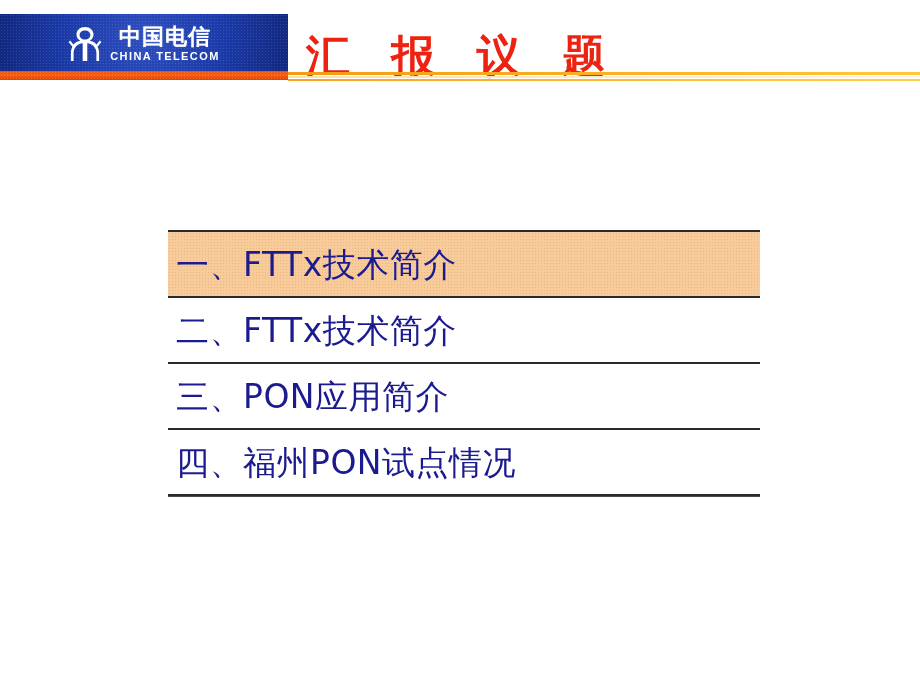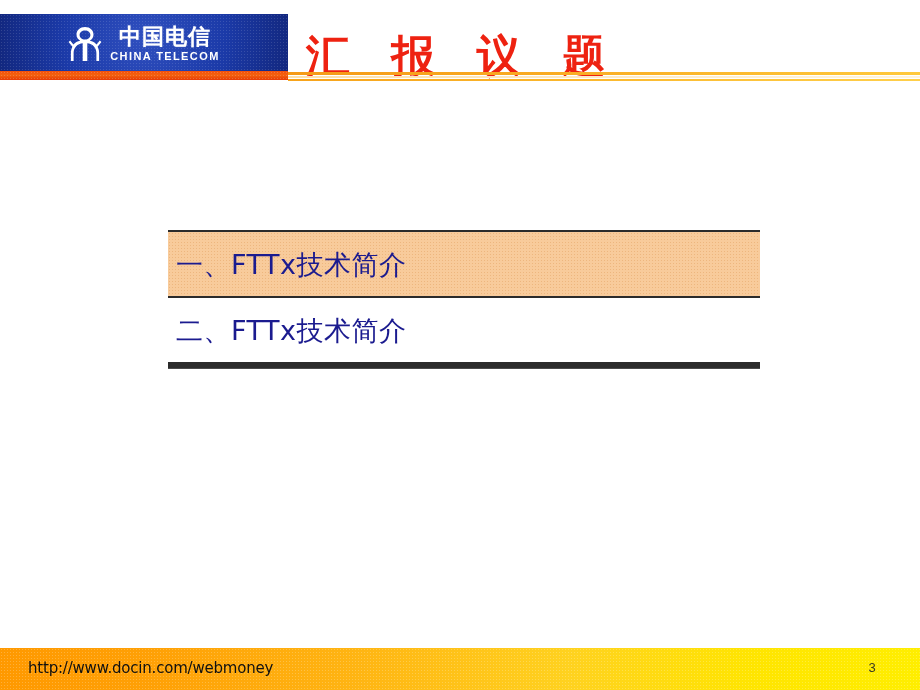--- a/index.html
+++ b/index.html
@@ -186,21 +186,21 @@
     display: flex;
     align-items: center;
     box-sizing: border-box;
     padding-left: 8px;
     white-space: nowrap;
   }
 
   .agenda-item .label {
     color: #1b1b8f;
     font-family: "DejaVu Sans", "Liberation Sans", sans-serif;
-    font-size: 27px;
+    font-size: 33px;
     font-weight: normal;
     letter-spacing: 0.5px;
     line-height: 1;
   }
 
   .agenda-item.highlight {
     background: #f8cb9b;
     position: relative;
   }
   .agenda-item.highlight::after {
@@ -311,28 +311,30 @@
     </div>
 
     <div class="rule"></div>
 
     <div class="agenda-item">
       <span class="label">二、FTTx技术简介</span>
     </div>
 
     <div class="rule"></div>
 
-
-    <div class="rule"></div>
-
+    <div class="agenda-item">
+      <span class="label">三、PON应用简介</span>
+    </div>
+
+    <div class="rule"></div>
+
+    <div class="agenda-item">
+      <span class="label">四、福州PON试点情况</span>
+    </div>
 
     <div class="rule"></div>
 
 
     <div class="rule thin"></div>
   </div>
 
-  <div class="footer">
-    <span class="footer-url">http://www.docin.com/webmoney</span>
-    <span class="footer-page">3</span>
-  </div>
 
 </div>
 
 </body></html>

